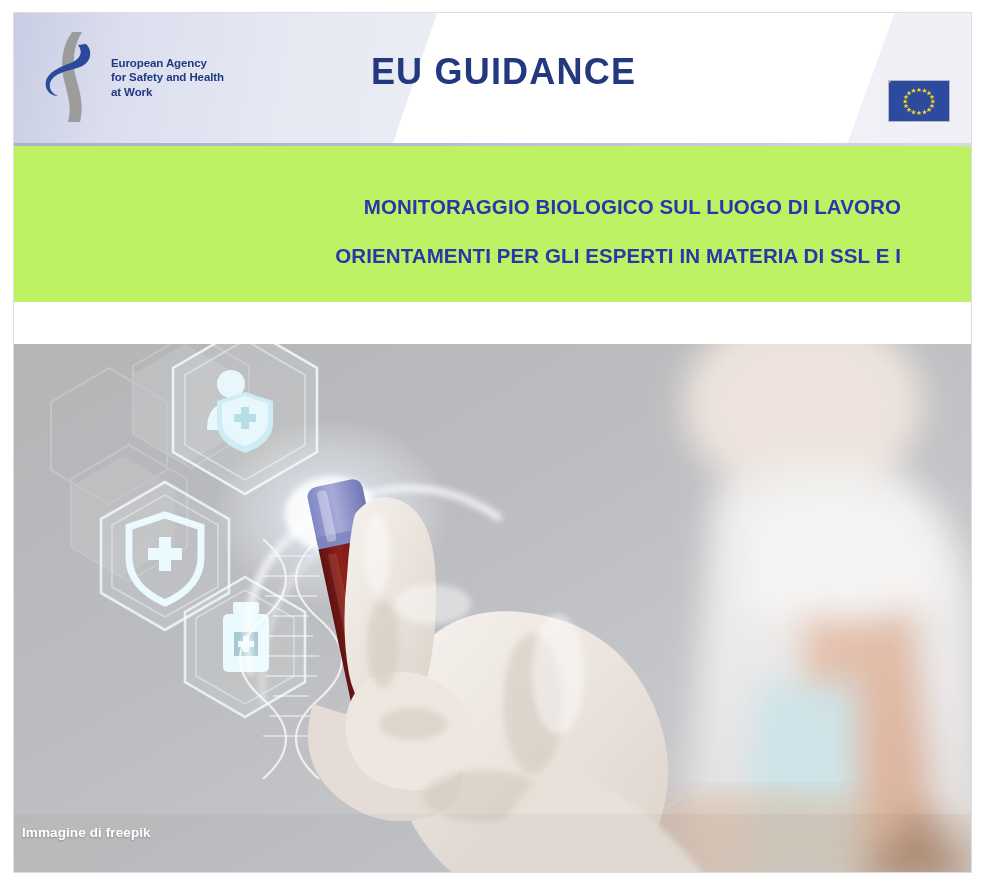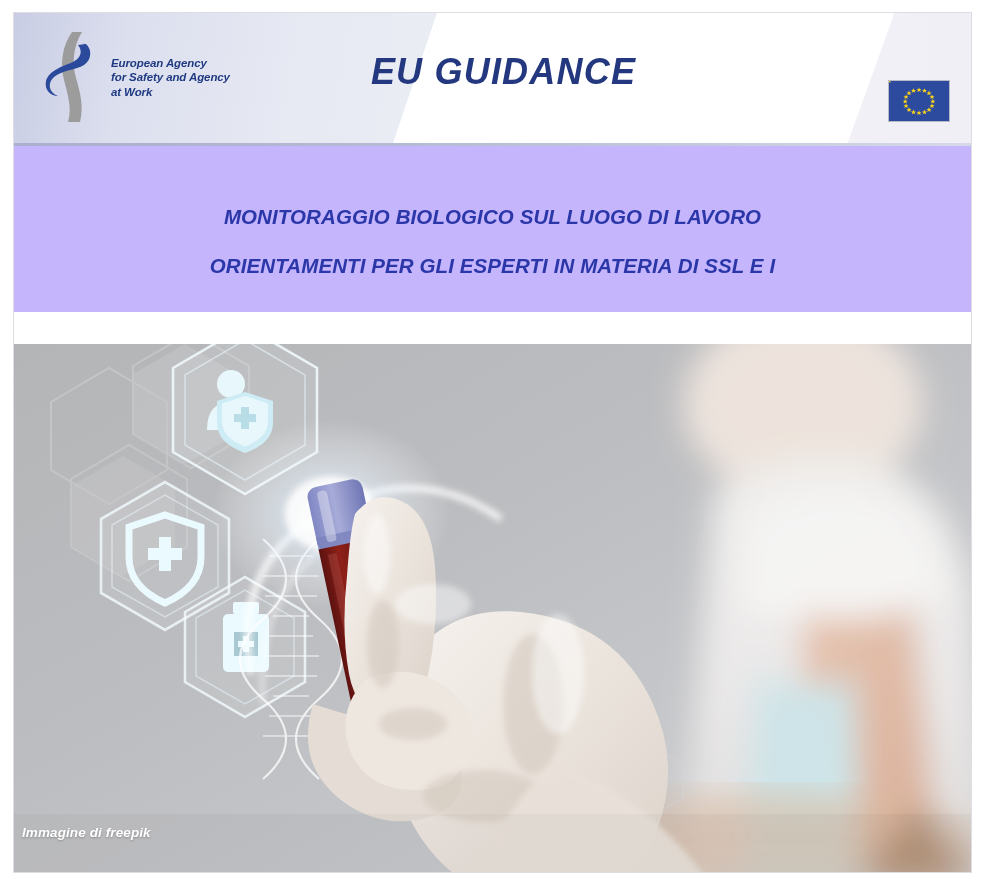--- a/index.html
+++ b/index.html
@@ -8,21 +8,20 @@
     background:#ffffff;
     font-family:"Liberation Sans", sans-serif;
     overflow:hidden;
   }
 
   .page {
     position:relative;
     width:869px; height:890px;
     background:#ffffff;
     padding:12px 13px 17px 13px;
-    font-style:italic;
   }
 
   .sheet {
     position:relative;
     width:959px; height:861px;
     background:#ffffff;
     border:1px solid #dddde3;
     overflow:hidden;
   }
 
@@ -92,23 +91,23 @@
     width:62px; height:42px;
     border:1px solid #b9b9c6;
     background:#2d4b9e;
     z-index:5;
   }
   .eu-flag svg { display:block; width:100%; height:100%; }
 
   
   .title-block {
     position:relative;
-    background:#c4b5fd;
-    padding:46px 70px 22px 70px;
-    text-align:center;
+    background:#bef264;
+    padding:36px 70px 22px 70px;
+    text-align:right;
   }
   .title-line {
     color:#2b36a8;
     font-size:20.5px;
     font-weight:700;
     line-height:49px;
     letter-spacing:0.1px;
   }
 
   
@@ -145,21 +144,21 @@
 
       <div class="logo-block">
         <svg class="logo-mark" viewBox="0 0 62 95">
           <path d="M30 2 C20 16 18 34 22 50 C26 66 30 78 26 92 L38 92 C42 76 38 62 34 48 C30 34 31 16 40 2 Z" fill="#9c9c9c"></path>
           <path d="M44 14 C50 19 50 30 42 35 C34 40 20 40 12 47 C5 53 7 63 16 66 C9 66 2 60 4 51
                    C7 40 22 36 31 32 C39 28 41 21 36 15 Z" fill="#2b4a9b"></path>
           <path d="M41 13 C48 16 50 25 44 31 C40 35 33 37 28 39 C34 33 41 30 43 24 C45 19 43 15 41 13 Z" fill="#2b4a9b"></path>
         </svg>
         <div class="logo-text">
           <span>European Agency</span>
-          <span>for Safety and Agency</span>
+          <span>for Safety and Health</span>
           <span>at Work</span>
         </div>
       </div>
 
       <div class="eu-guidance">
         <span class="lbl">EU GUIDANCE</span>
       </div>
 
       <div class="eu-flag">
         <svg viewBox="0 0 60 40">

